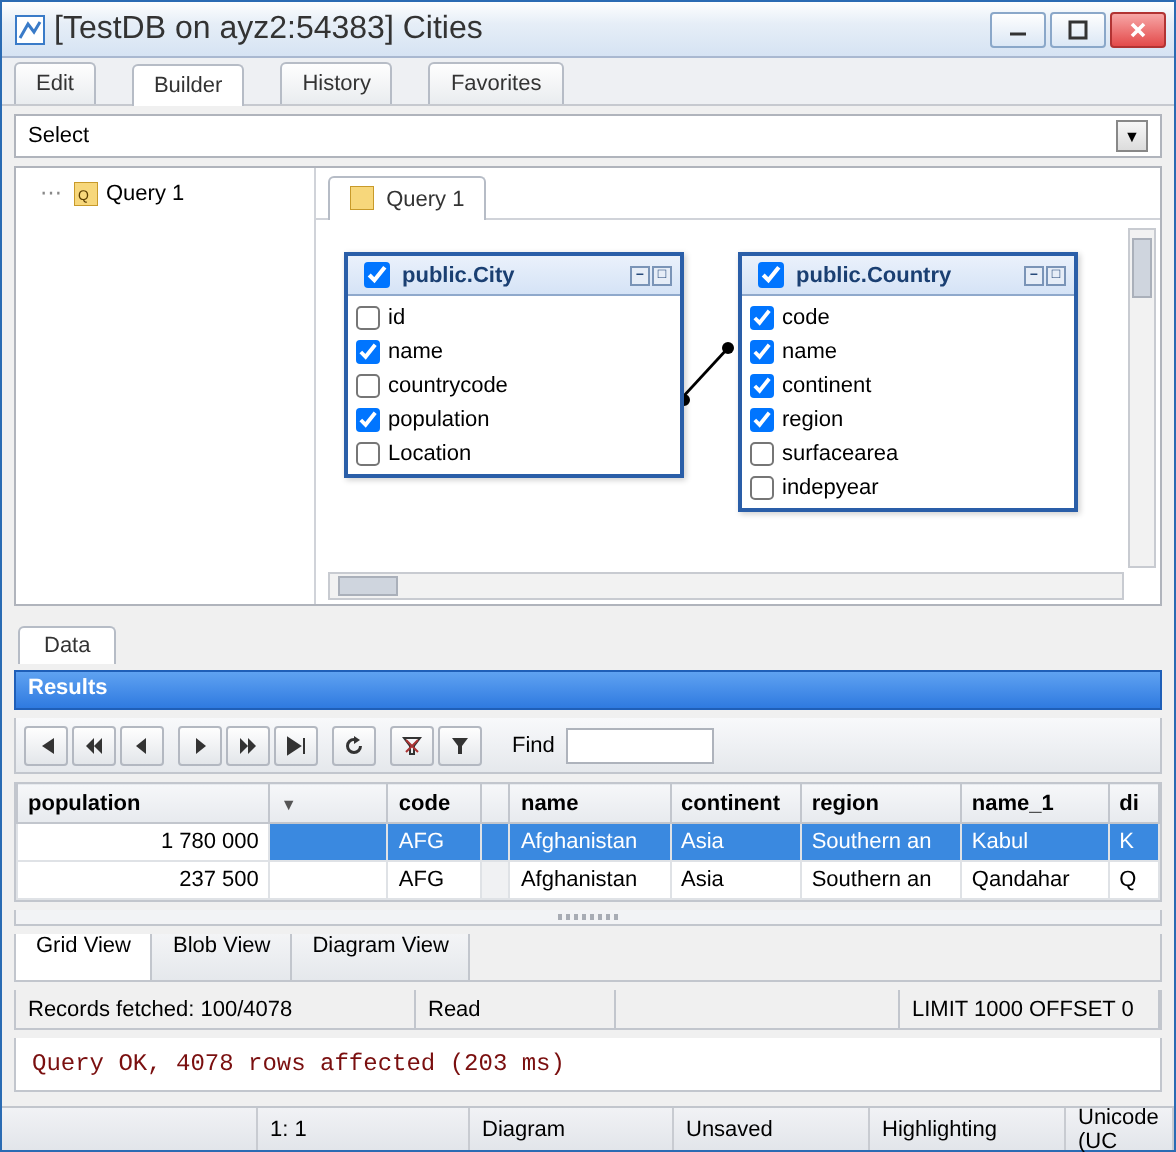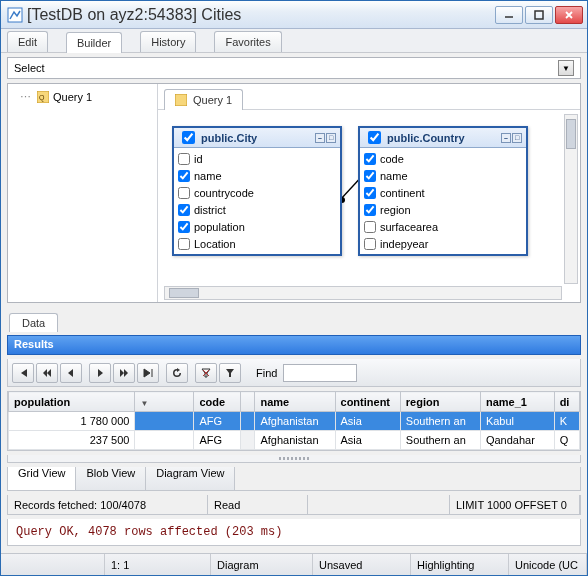--- a/index.html
+++ b/index.html
@@ -56,21 +56,21 @@
   .num { text-align:right; }
   .gripper { height:8px; background:#f2f3f5; border:1px solid #c2c6cd; border-top:none; display:flex; align-items:center; justify-content:center;}
   .gripper .dots { width:30px; height:3px; background:repeating-linear-gradient(90deg,#a8acb4 0 2px, transparent 2px 4px);}
   .view-tabs { height:24px; display:flex; border:1px solid #c2c6cd; border-top:none;}
   .view-tabs .vt { padding:0 10px; border-right:1px solid #c2c6cd; background:linear-gradient(#f3f4f6,#e5e8ec);}
   .view-tabs .vt.active { background:#fff;}
   .status-records { height:20px; display:flex; border:1px solid #c2c6cd; border-top:none; font-size:11px;}
   .status-records > div { padding:2px 6px; border-right:1px solid #c2c6cd; display:flex; align-items:center;}
   .status-records .sp1 { width:200px;} .status-records .sp2 { width:100px;} .status-records .sp3 { flex:1;} .status-records .sp4 { width:130px;}
   .message { padding:6px 8px; color:#7a0f0f; font-family:"Courier New", monospace; font-size:12px; background:#fff; border:1px solid #c2c6cd; border-top:none;}
-  .footer { height:22px; background:linear-gradient(#f1f2f5,#e2e5ea); border-top:1px solid #c2c6cd; display:flex;}
+  .footer { height:22px; background:linear-gradient(#f1f2f5,#e2e5ea); border-top:1px solid #c2c6cd; display:flex;padding-left:24px;}
   .footer > div { border-right:1px solid #c8cbd1; padding:3px 6px; display:flex; align-items:center;}
   .footer .f0{width:104px;} .footer .f1{width:106px;} .footer .f2{width:102px;} .footer .f3{width:98px;} .footer .f4{width:98px;} .footer .f5{flex:1;}
 </style>
 </head>
 <body>
 
 <div class="window">
 
   <div class="titlebar">
     <svg class="tb-icon" viewBox="0 0 16 16">
@@ -158,33 +158,29 @@
                   <div class="erow">
                     <input type="checkbox" checked="" style="">
                     <span>name</span>
                   </div>
                   <div class="erow">
                     <input type="checkbox" style="">
                     <span>countrycode</span>
                   </div>
                   <div class="erow">
                     <input type="checkbox" checked="" style="">
-                    <span>district</span>
-                  </div>
-                  <div class="erow">
-                    <input type="checkbox" checked="" style="">
                     <span>population</span>
                   </div>
                   <div class="erow">
                     <input type="checkbox" style="">
                     <span>Location</span>
                   </div>
                 </div>
               </div>
-              <div class="entity" style="left: 200px; top: 16px;">
+              <div class="entity" style="left: 211px; top: 16px;">
                 <div class="entity-head">
                   <input type="checkbox" checked="" style="">
                   <span>public.Country</span>
                   <span class="mini">
                     <span>–</span>
                     <span>□</span>
                   </span>
                 </div>
                 <div class="entity-body">
                   <div class="erow">

